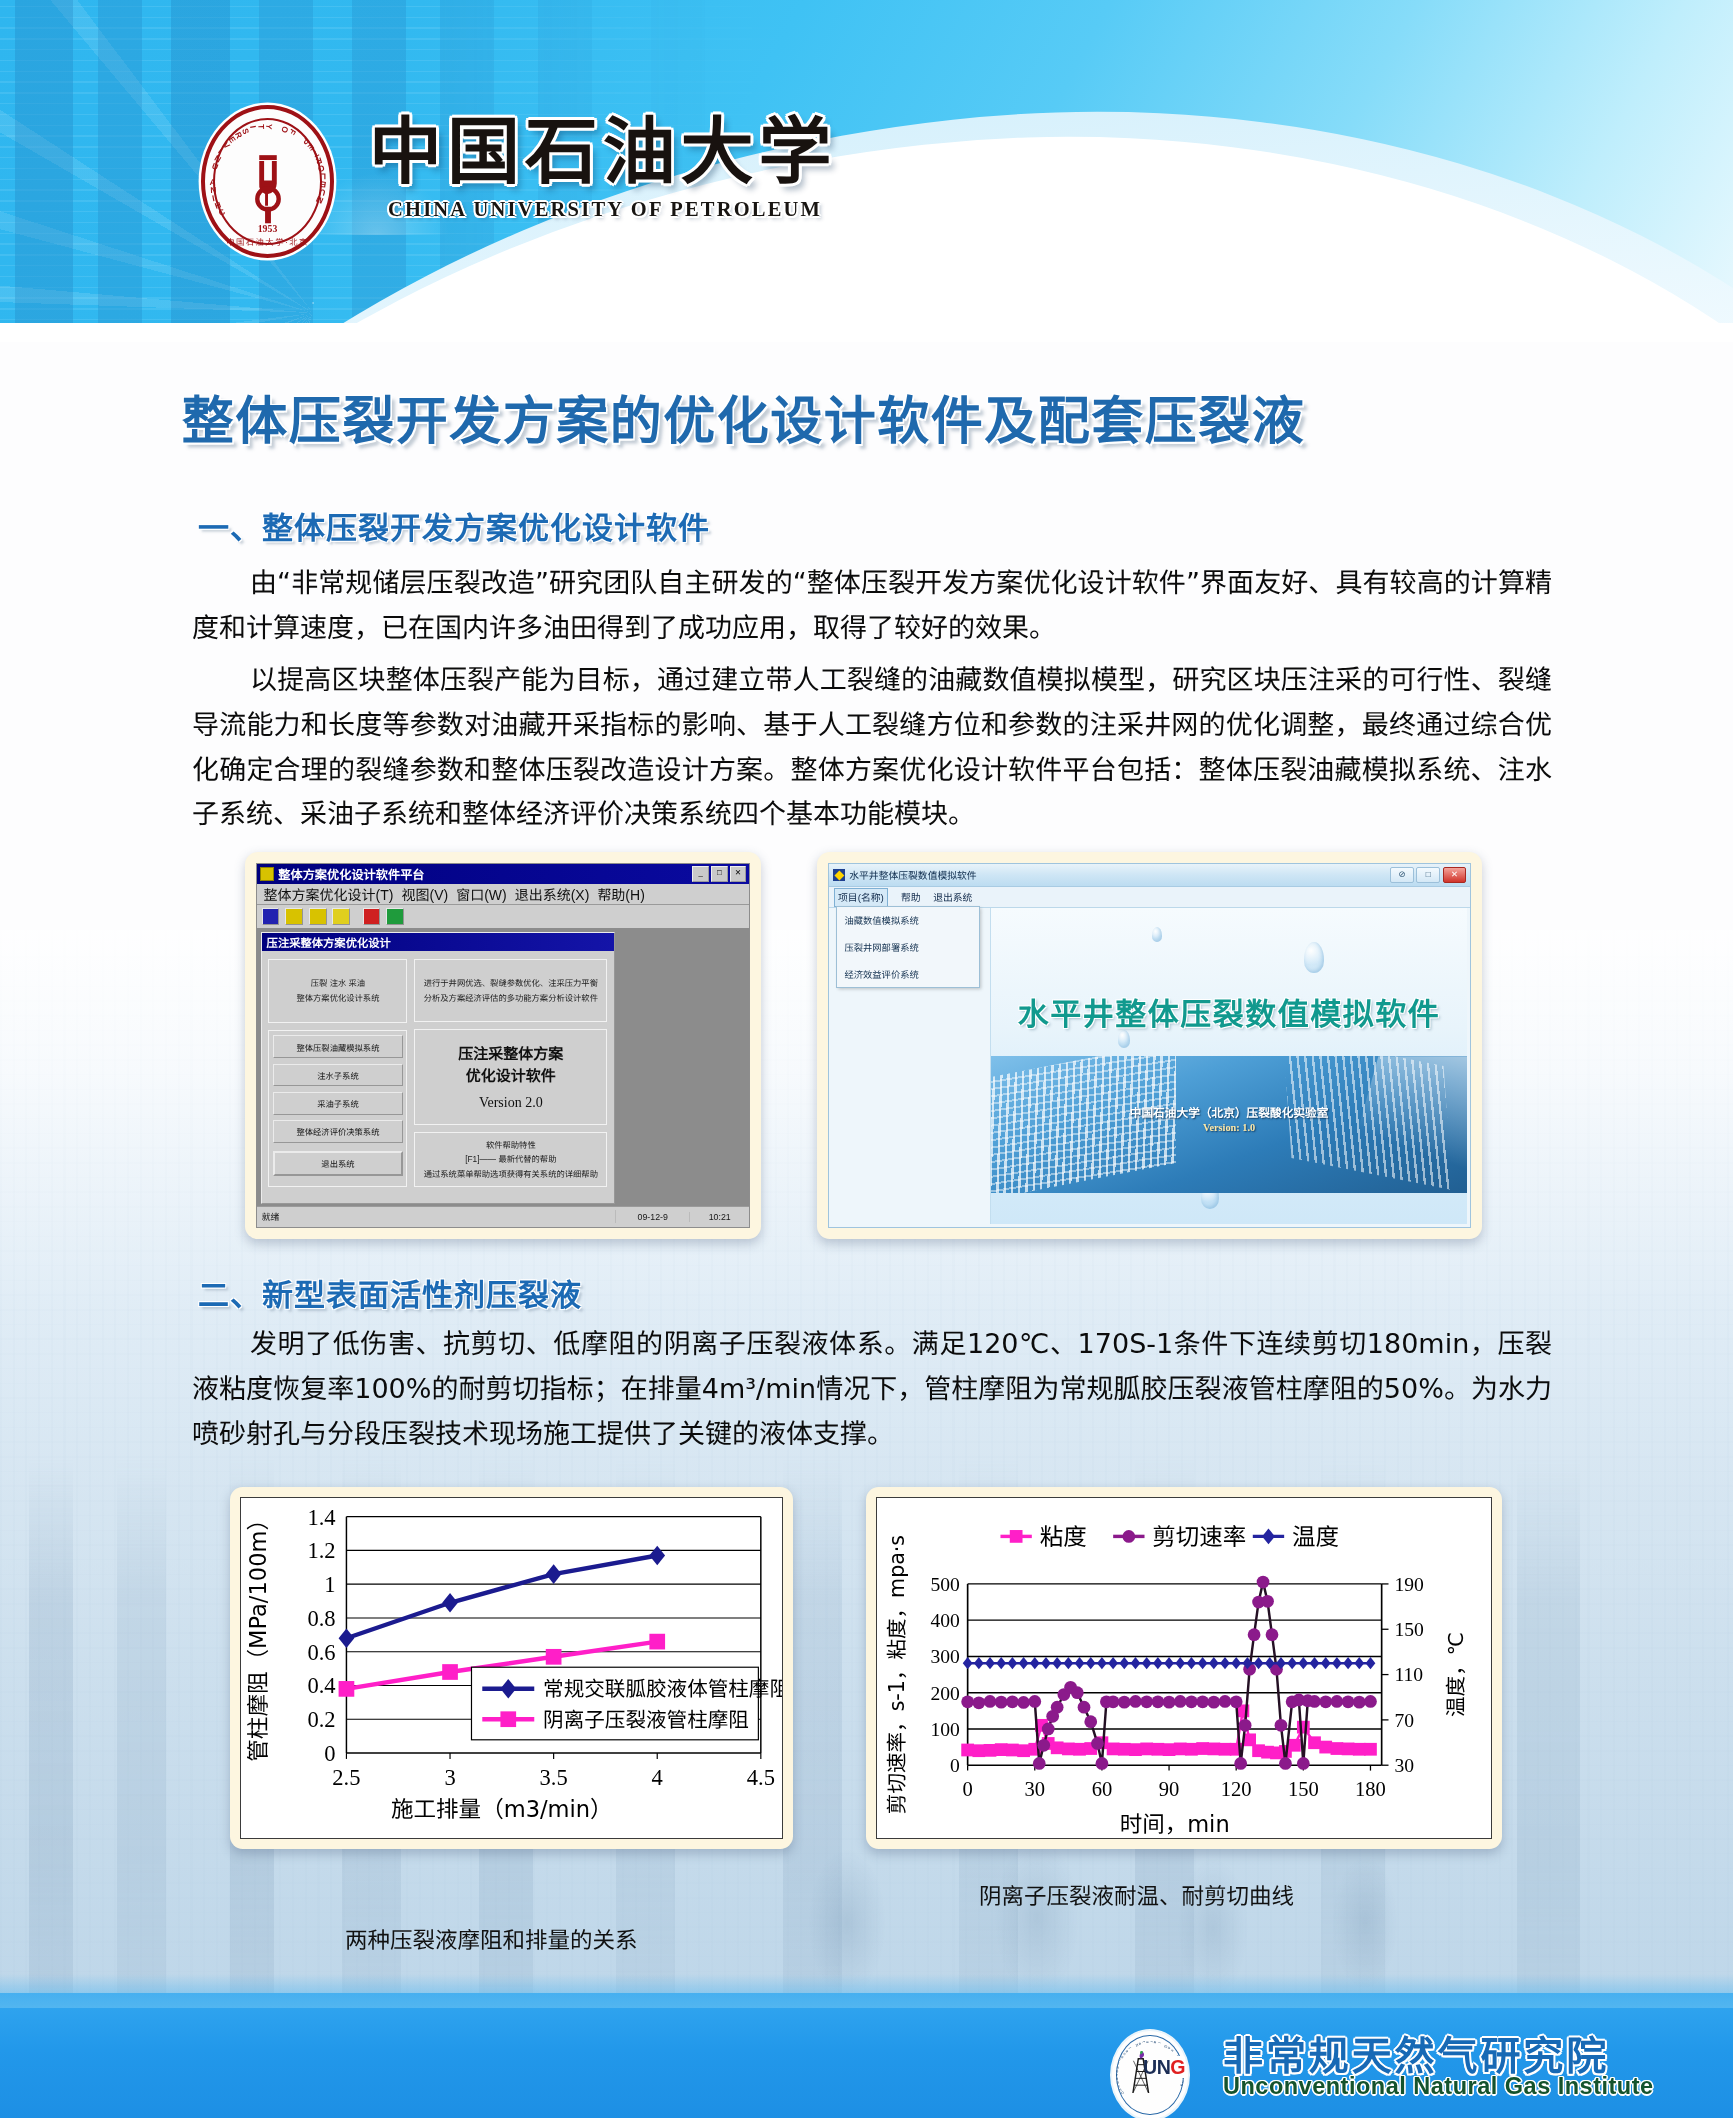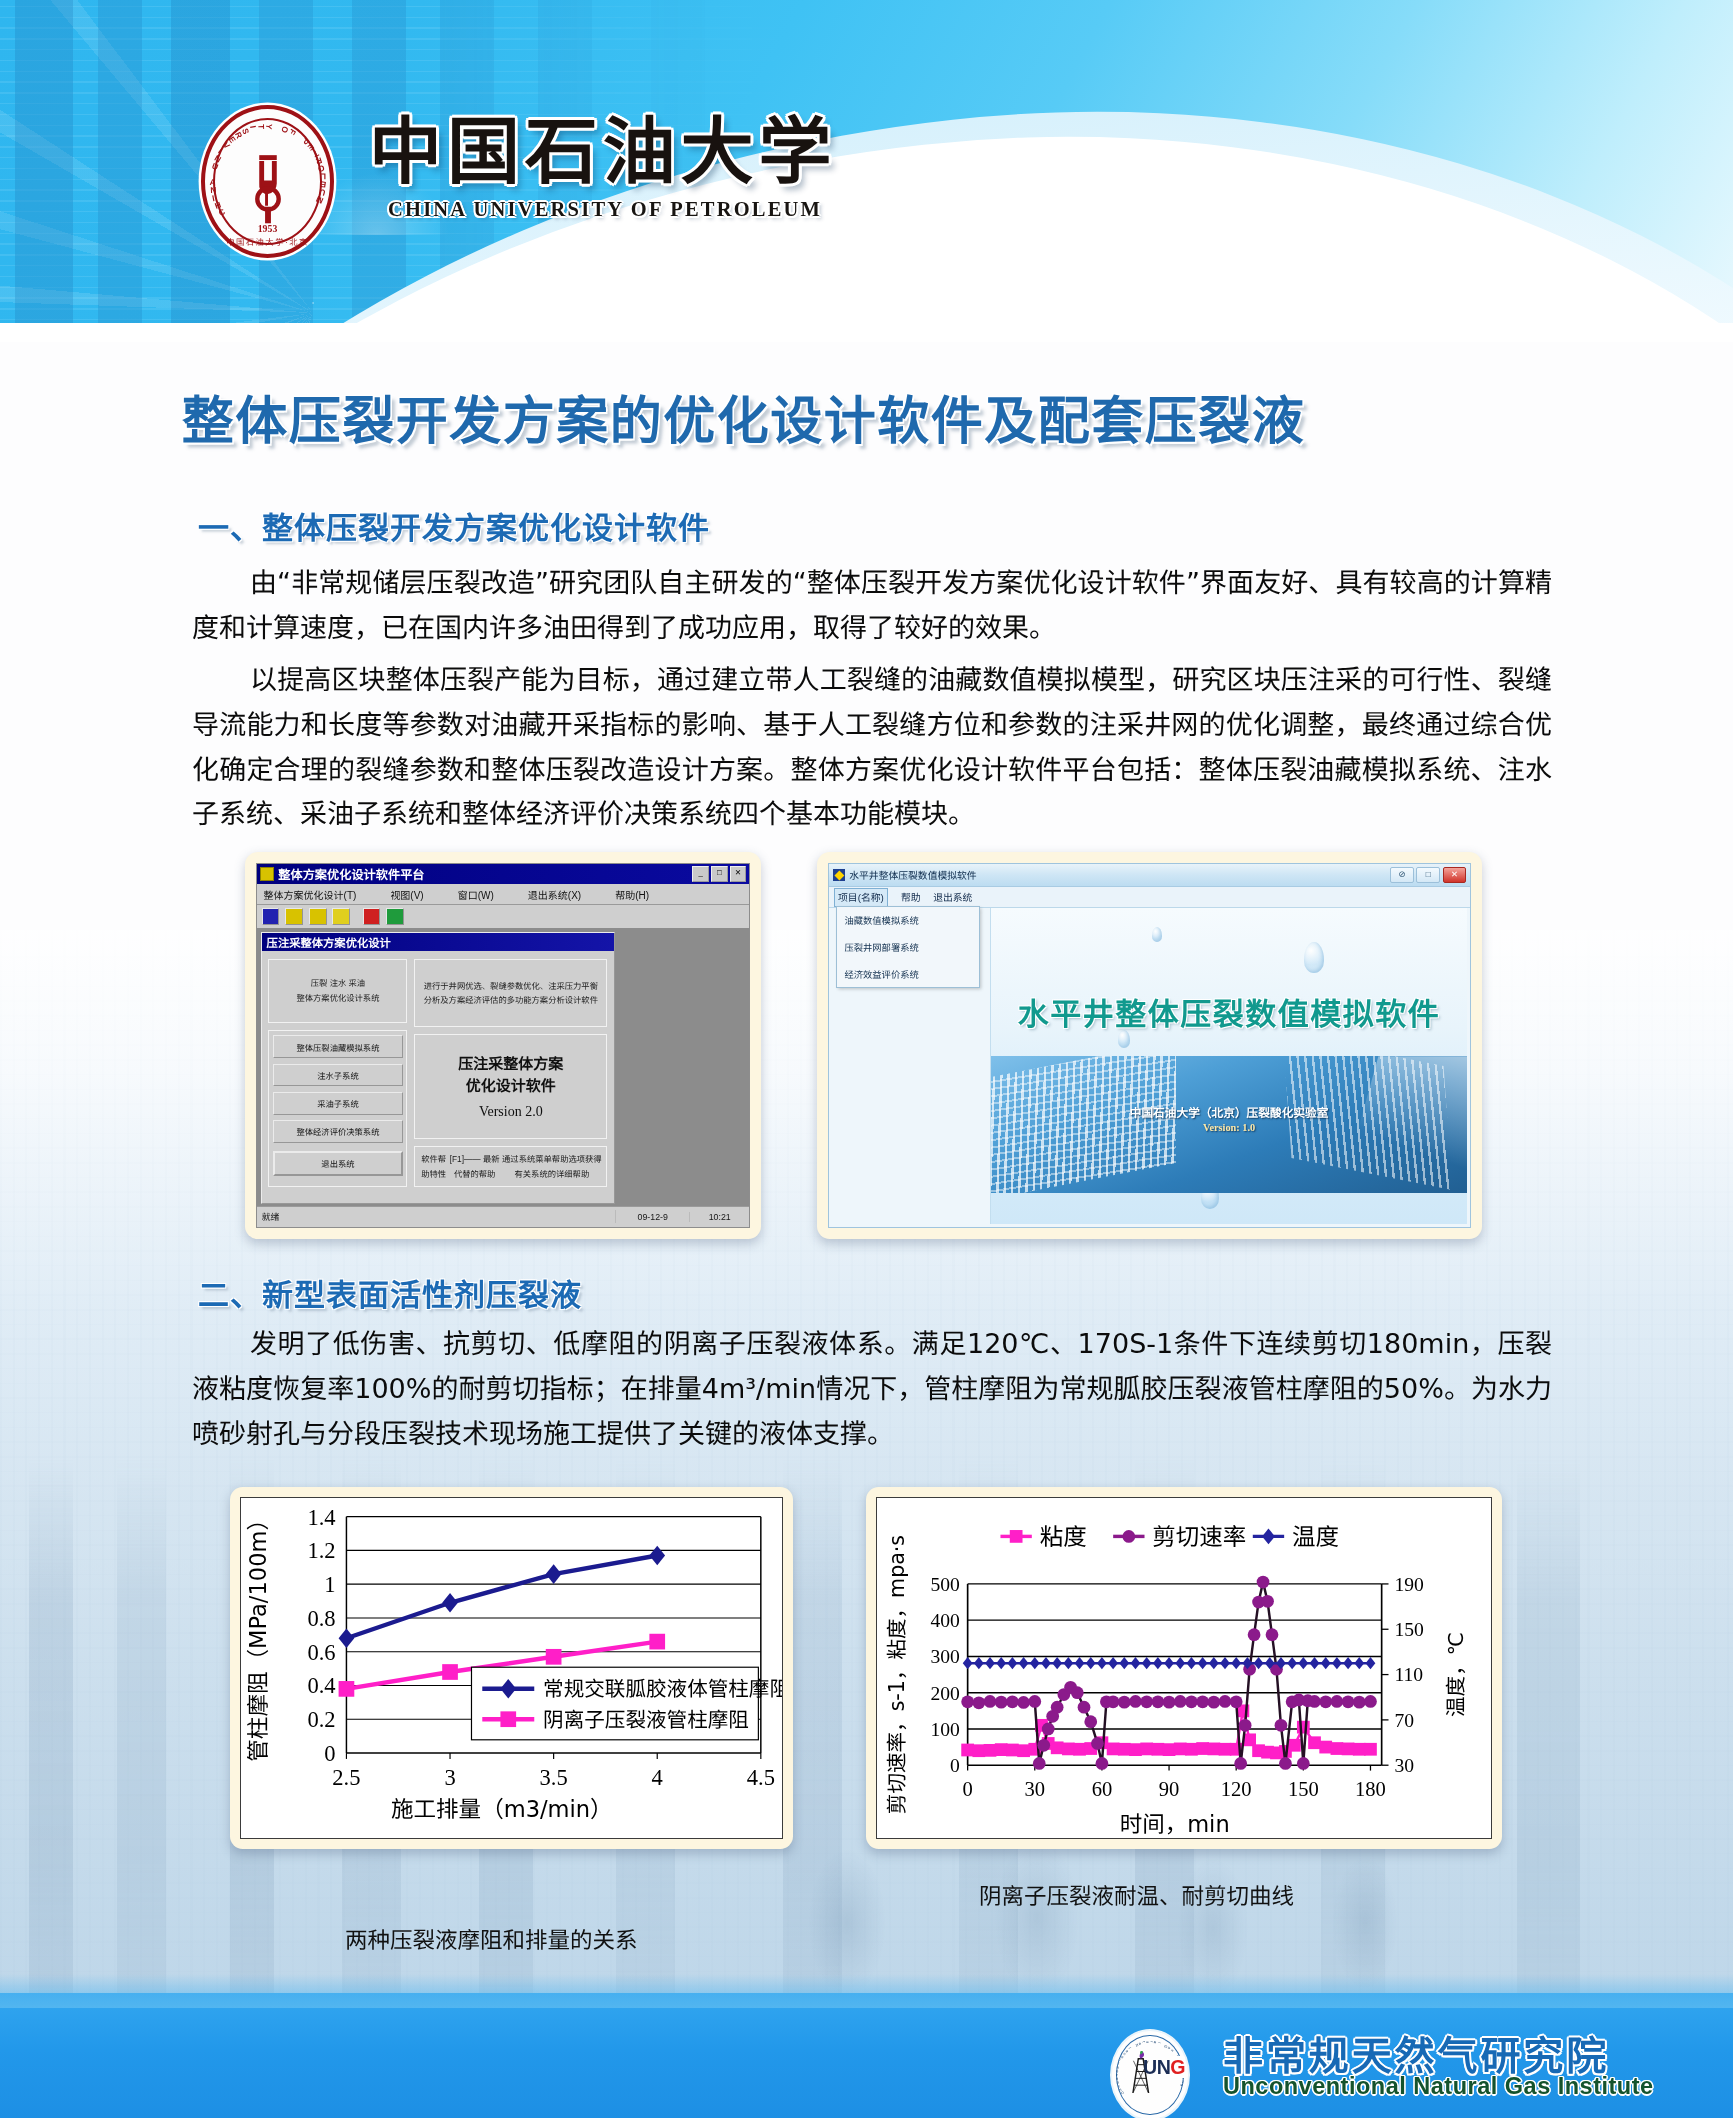--- a/index.html
+++ b/index.html
@@ -184,21 +184,21 @@
   #shot1{left:245px;top:852px;width:516px;height:387px;}
   #shot2{left:817px;top:852px;width:665px;height:387px;}
 
   
   .win9x{position:absolute;inset:10.8px;background:#c9c9c9;border:1.5px solid #8d8d8d;box-sizing:border-box;overflow:hidden;}
   .w9-title{height:20.5px;background:linear-gradient(90deg,#00007e 0%,#0a0aa0 100%);display:flex;align-items:center;padding:0 2.9px;}
   .w9-ticon{width:12.7px;height:12.7px;background:#d8c200;border:1px solid #8f8300;margin-right:3.9px;flex:0 0 auto;}
   .w9-ttext{color:#fff;font-size:12.2px;font-weight:bold;white-space:nowrap;overflow:hidden;}
   .w9-tbtns{margin-left:auto;display:flex;gap:2px;}
   .w9-tbtn{width:14.7px;height:13.7px;background:#c9c9c9;border:1px outset #efefef;font-size:7.8px;line-height:11.7px;text-align:center;color:#000;}
-  .w9-menu{height:19.6px;background:#cfcfcf;border-bottom:1px solid #9a9a9a;display:flex;align-items:center;gap:34px;padding:0 6.8px;font-size:10px;color:#101010;white-space:nowrap;}
+  .w9-menu{height:19.6px;background:#cfcfcf;border-bottom:1px solid #9a9a9a;display:flex;align-items:center;gap:8px;padding:0 6.8px;font-size:14px;color:#101010;white-space:nowrap;}
   .w9-tool{height:23.5px;background:#cfcfcf;border-bottom:1px solid #9a9a9a;display:flex;align-items:center;gap:5.9px;padding:0 4.9px;}
   .w9-tbi{width:15.7px;height:15.7px;border:1px outset #e8e8e8;}
   .w9-body{position:absolute;left:0;right:0;top:64px;bottom:21.5px;background:#8c8c8c;}
   .w9-child{position:absolute;left:3.9px;top:3.9px;width:72%;bottom:2px;background:#cfcfcf;border:1.5px outset #ececec;box-sizing:border-box;}
   .w9-cbar{height:18.6px;background:linear-gradient(90deg,#00007e,#1414a8);color:#fff;font-size:11.3px;font-weight:bold;display:flex;align-items:center;padding:0 4.9px;}
   .w9-grid{display:flex;gap:6.8px;padding:7.8px 6.8px;height:calc(100% - 26.4px);box-sizing:border-box;}
   .w9-col{display:flex;flex-direction:column;gap:6.8px;}
   .w9-colL{width:41%;border-radius:15px;}
   .w9-colR{flex:1;}
   .w9-group{border:1px groove #f2f2f2;padding:4.9px 3.9px;box-sizing:border-box;}
@@ -414,21 +414,21 @@
             <div class="w9-col w9-colR">
               <div class="w9-group" style="height:73px;display:flex;flex-direction:column;justify-content:center">
                 <div class="w9-gtxt">进行于井网优选、裂缝参数优化、注采压力平衡</div>
                 <div class="w9-gtxt">分析及方案经济评估的多功能方案分析设计软件</div>
               </div>
               <div class="w9-group" style="height:113px;display:flex;flex-direction:column;justify-content:center">
                 <div class="w9-big">压注采整体方案</div>
                 <div class="w9-big">优化设计软件</div>
                 <div class="w9-ver">Version 2.0</div>
               </div>
-              <div class="w9-group" style="flex:1;display:flex;flex-direction:row;justify-content:center">
+              <div class="w9-group" style="flex:1;display:flex;flex-direction:column;justify-content:center">
                 <div class="w9-gtxt">软件帮助特性</div>
                 <div class="w9-gtxt">[F1]—— 最新代替的帮助</div>
                 <div class="w9-gtxt">通过系统菜单帮助选项获得有关系统的详细帮助</div>
               </div>
             </div>
           </div>
         </div>
       </div>
 
       <div class="w9-status">

